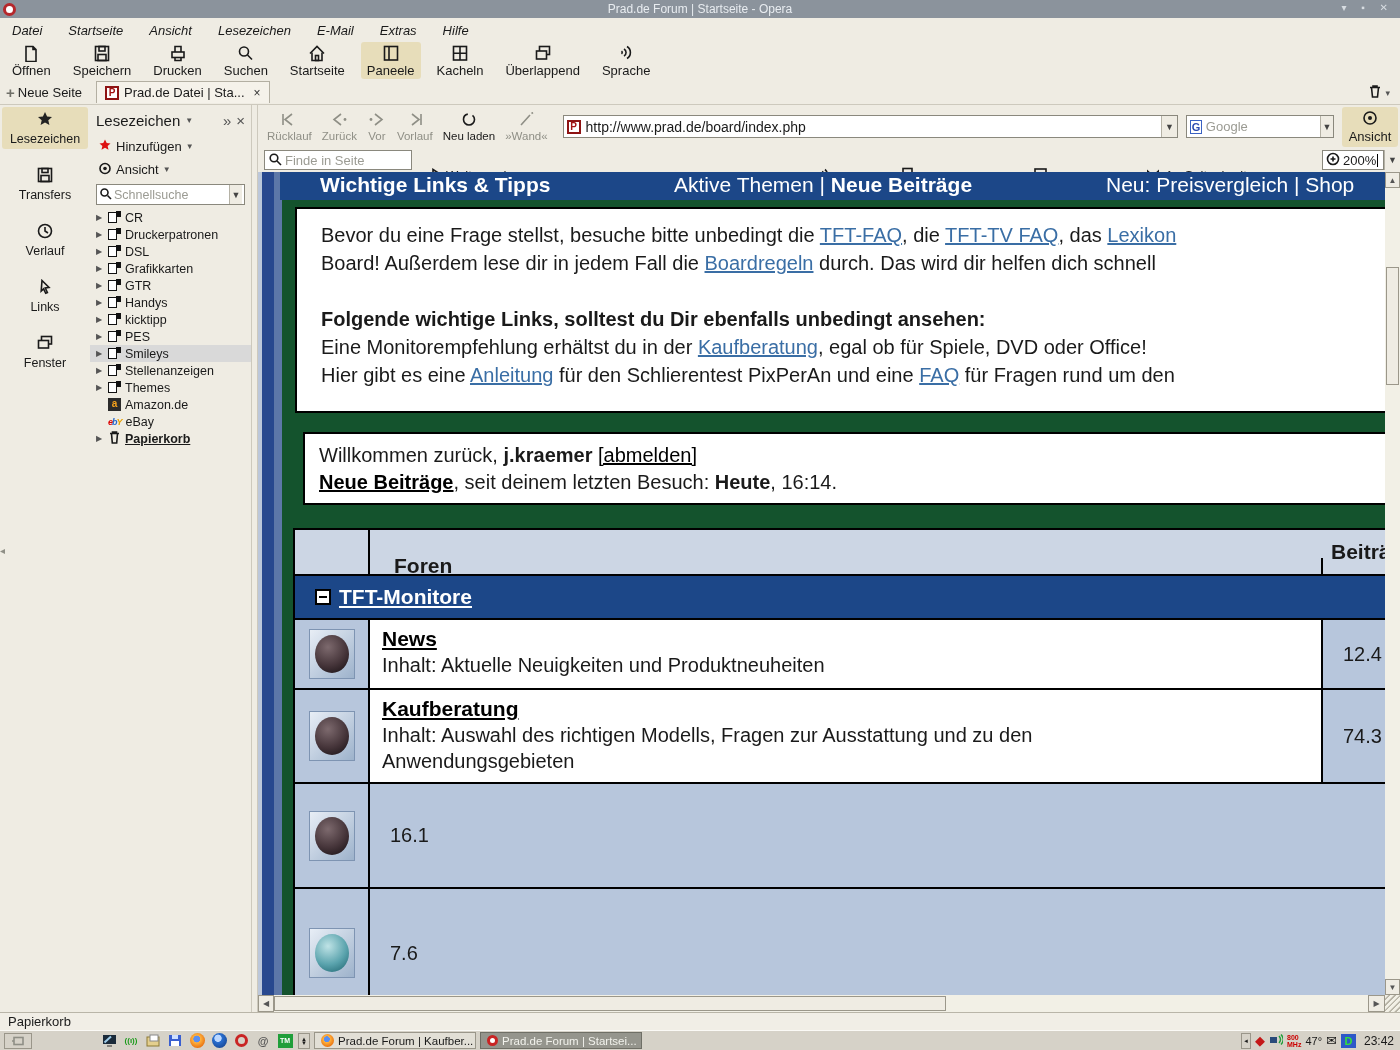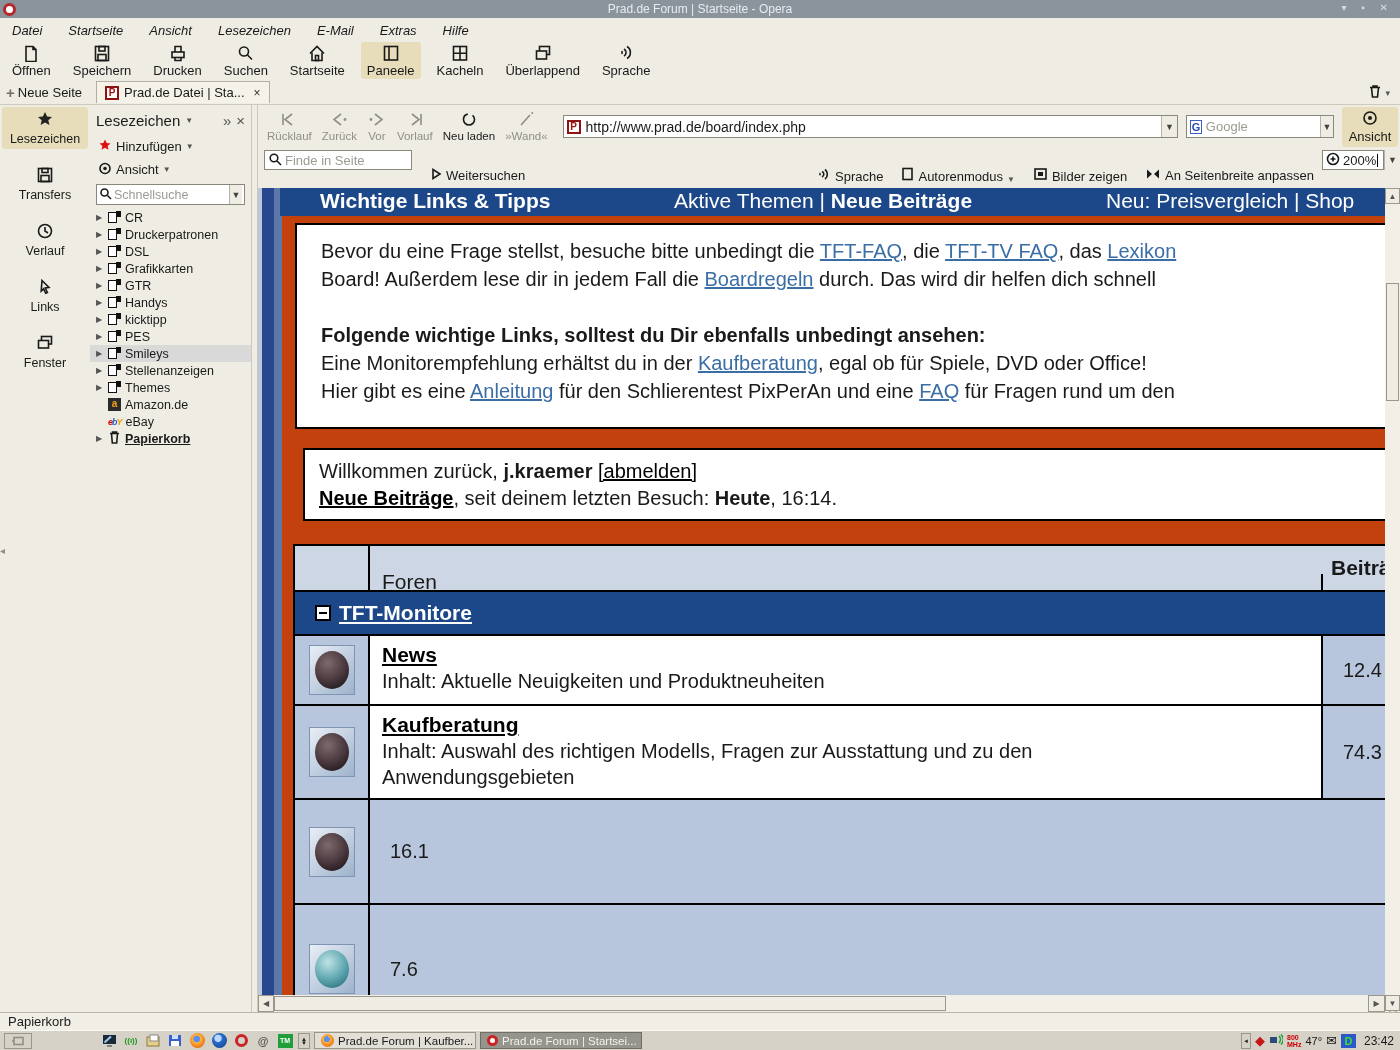--- a/index.html
+++ b/index.html
@@ -71,39 +71,39 @@
   .fico .a { position:absolute; left:0; top:1px; width:9px; height:11px; border:1.5px solid #111; background:#fff; }
   .fico .b { position:absolute; right:0; top:0; width:5px; height:6px; background:#111; }
   .amz { width:13px; height:13px; background:#2b2b2b; color:#f6a21c; font-size:10px; font-weight:bold; text-align:center; line-height:12px; }
   .ebay-ic { font-size:9px; font-weight:bold; font-style:italic; letter-spacing:-1px; }
 
   
   #splitter { position:absolute; left:252px; top:105px; width:6px; height:907px; background:#efece3; border-right:1px solid #cdc9bd; }
   #edgehandle { position:absolute; left:0px; top:545px; color:#8f8f86; font-size:10px; }
 
   
-  #content { position:absolute; left:258px; top:188px; width:1142px; height:823px; background:#c2410c; overflow:hidden; }
+  #content { position:absolute; left:258px; top:172px; width:1142px; height:823px; background:#14532d; overflow:hidden; }
   #stripes { position:absolute; left:0; top:0; bottom:0; width:24px; background:#bcc7da; }
   #stripes .navy { position:absolute; left:4px; top:0; bottom:0; width:12px; background:#28488e; }
   #stripes .mid { position:absolute; left:16px; top:0; bottom:0; width:8px; background:#5d77a8; }
 
   #ptopbar { position:absolute; left:22px; top:0; width:1200px; height:28px; background:#1c4788; color:#fff; font-size:21px; white-space:nowrap; }
   #ptopbar .seg { position:absolute; top:1px; }
   .wlink { color:#fff; }
   #infobox { position:absolute; left:37px; top:35px; width:1250px; height:206px; background:#fff; border:2px solid #000; padding:12px 0 0 24px; font-size:20px; line-height:28px; white-space:nowrap; overflow:hidden; }
   .plink { color:#3a6ea5; text-decoration:underline; }
   #welcome { position:absolute; left:45px; top:260px; width:1240px; height:73px; background:#fff; border:2px solid #000; padding:8px 0 0 14px; font-size:20px; line-height:27px; white-space:nowrap; overflow:hidden; }
   .blink { color:#000; text-decoration:underline; }
 
   #ftable { position:absolute; left:35px; top:356px; width:1160px; background:#fff; border:2px solid #000; }
   .frow { display:flex; border-top:2px solid #000; }
   .frow:first-child { border-top:none; }
   #fhead { height:44px; background:#ccd6e4; }
   #fhead .c1 { width:75px; border-right:2px solid #000; }
-  #fhead .c2 { width:953px; border-right:2px solid #000; display:flex; align-items:center; padding-left:12px; font-weight:normal; font-size:21px;margin-top:28px; }
+  #fhead .c2 { width:953px; border-right:2px solid #000; display:flex; align-items:center; padding-left:24px; font-weight:bold; font-size:21px;margin-top:28px; }
   #fhead .c3 { flex:1; display:flex; align-items:center; padding-left:8px; font-weight:bold; font-size:21px; overflow:hidden; white-space:nowrap; }
   #fsection { height:44px; background:#1c4788; color:#fff; display:flex; align-items:center; padding-left:20px; gap:8px; }
   #fsection .minus { width:16px; height:16px; background:#fff; border:2px solid #000; display:flex; align-items:center; justify-content:center; }
   #fsection .minus i { display:block; width:8px; height:2px; background:#000; }
   #fsection a { color:#fff; font-weight:bold; font-size:21px; text-decoration:underline; }
   .fr .ic { width:75px; border-right:2px solid #000; background:#b7c6dc; display:flex; align-items:center; justify-content:center; }
   .fr .bd { width:953px; border-right:2px solid #000; padding:7px 0 6px 12px; }
   .fr .ct { flex:1; background:#b7c6dc; display:flex; align-items:center; padding-left:20px; font-size:20px; overflow:hidden; white-space:nowrap; }
   .ftitle { font-size:21px; font-weight:bold; text-decoration:underline; color:#000; display:inline-block; margin-bottom:1px; }
   .fdesc { font-size:20px; line-height:26px; max-width:800px; }

